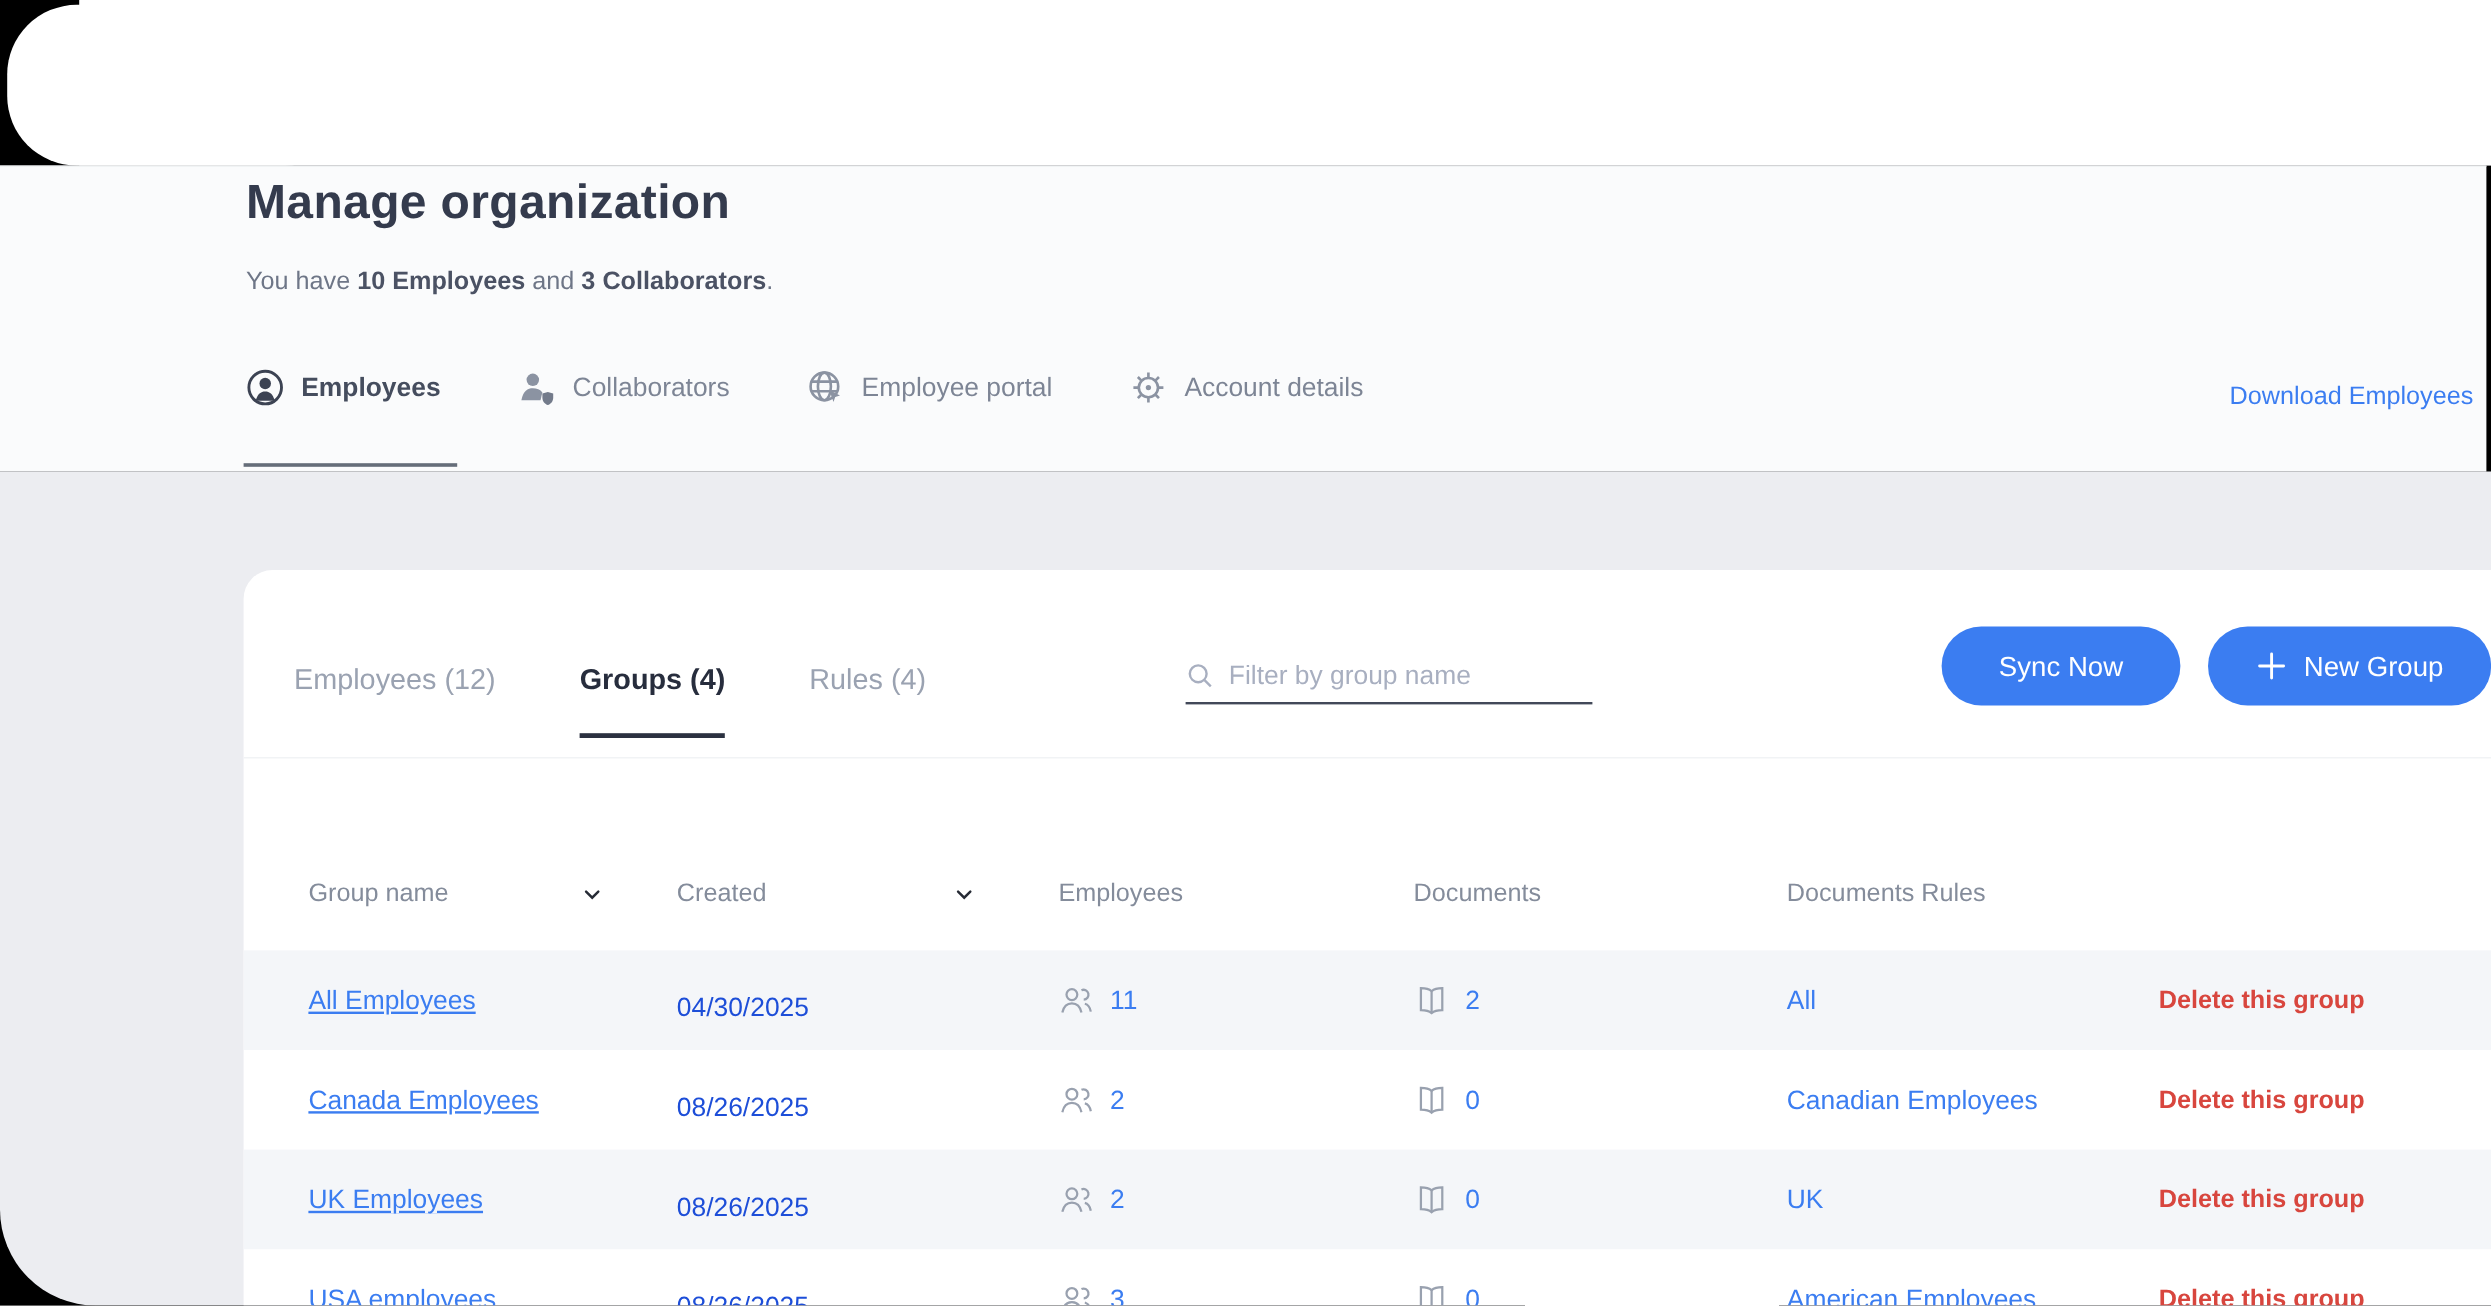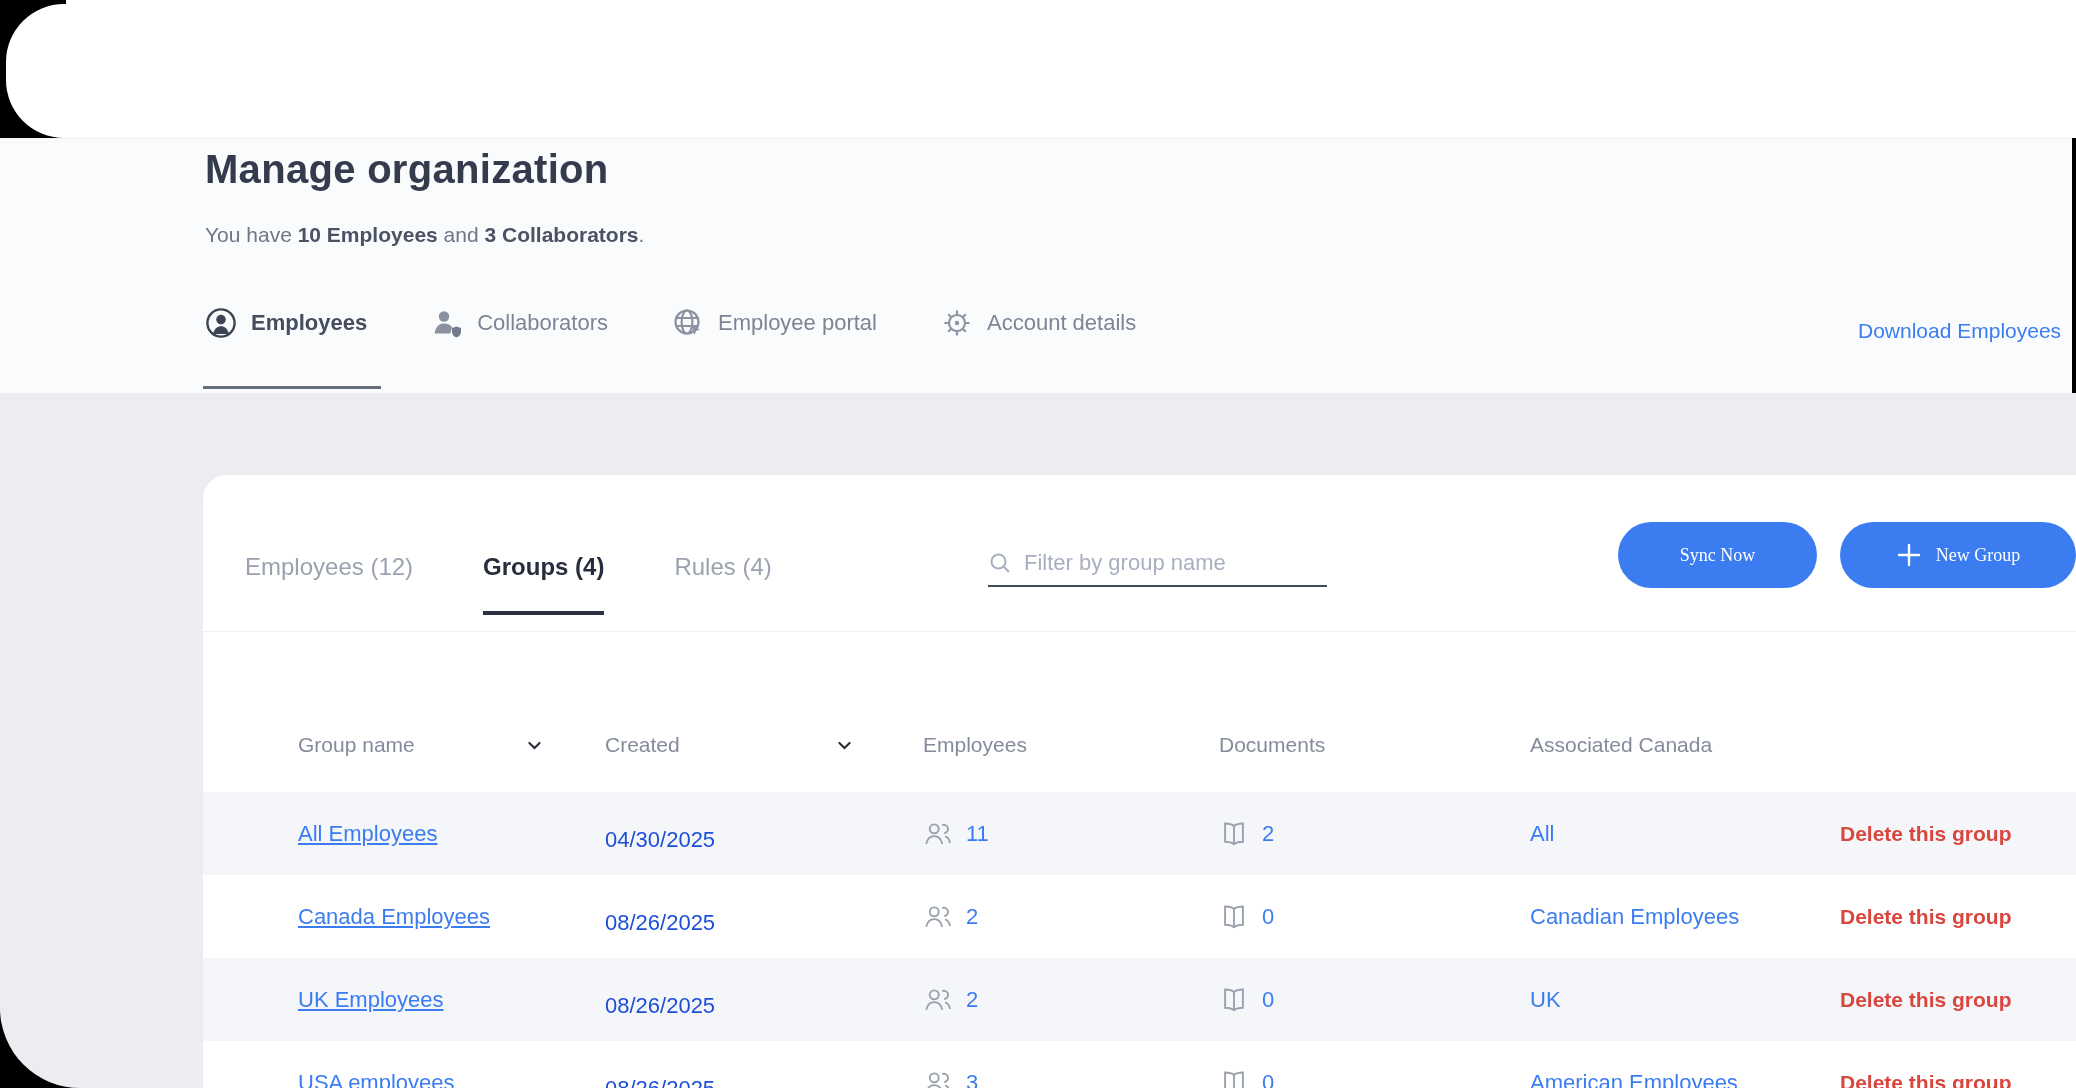--- a/index.html
+++ b/index.html
@@ -34,26 +34,26 @@
   .card { position:absolute; left:203px; top:475px; width:1873px; height:613px; background:#ffffff; border-radius:24px 0 0 0; overflow:hidden; }
   .card-tabs { position:absolute; left:42px; top:78px; display:flex; gap:70px; align-items:flex-start; }
   .ctab { font-size:24px; color:#9aa2b1; padding-bottom:30px; cursor:pointer; white-space:nowrap; }
   .ctab.active { color:#272d3d; font-weight:700; border-bottom:4px solid #2b3140; }
   .divider { position:absolute; left:0; right:0; top:156px; height:1px; background:#eef0f3; }
 
   .search { position:absolute; left:785px; top:66px; width:339px; height:46px; display:flex; align-items:center; gap:12px; border-bottom:2px solid #424959; }
   .search input { border:none; outline:none; background:transparent; font-size:22px; color:#be185d; width:100%; font-family:inherit; }
   .search input::placeholder { color:#a8afc0; }
 
-  .btn { position:absolute; top:47px; height:66px; border:none; border-radius:33px; background:#3b7df1; color:#ffffff; font-size:18px; font-family:Liberation Serif, serif; display:flex; align-items:center; justify-content:center; gap:14px; cursor:pointer; }
+  .btn { position:absolute; top:47px; height:66px; border:none; border-radius:33px; background:#3b7df1; color:#ffffff; font-size:23px; font-family:Liberation Sans, sans-serif; display:flex; align-items:center; justify-content:center; gap:14px; cursor:pointer; }
   .btn-sync { left:1415px; width:199px; }
   .btn-new { left:1637px; width:236px;justify-content:center; }
 
   
-  .grid-row { display:grid; grid-template-columns:307px 318px 296px 311px 310px 1fr; padding-left:95px; align-items:center; }
+  .grid-row { display:grid; grid-template-columns:307px 318px 296px 311px 310px 1fr; padding-left:54px; align-items:center; }
   .thead { position:absolute; left:0; right:0; top:245px; height:50px; font-size:21px; color:#848c9b; }
   .th { display:flex; align-items:center; }
   .th.sortable { justify-content:space-between; }
   .th1 { padding-right:62px; }
   .th2 { padding-right:70px; }
   .tbody { position:absolute; left:0; right:0; top:317px; }
   .trow { height:83px; font-size:22px; }
   .trow.stripe { background:#f4f6f9; }
   .cell { display:flex; align-items:center; gap:13px; }
   a.glink { color:#3b7df1; text-decoration:underline; cursor:pointer; }
@@ -158,21 +158,21 @@
           <path d="M4 7 l6 6 6 -6"></path>
         </svg>
     </div>
     <div class="th">
         <span>Employees</span>
       </div>
     <div class="th">
         <span>Documents</span>
       </div>
     <div class="th">
-        <span>Associated Canada</span>
+        <span>Documents Rules</span>
       </div>
     <div class="th"></div>
   </div>
 
   <div class="tbody">
   <div class="trow grid-row stripe">
     <div class="cell">
       <a class="glink">All Employees</a>
     </div>
     <div class="cell">

